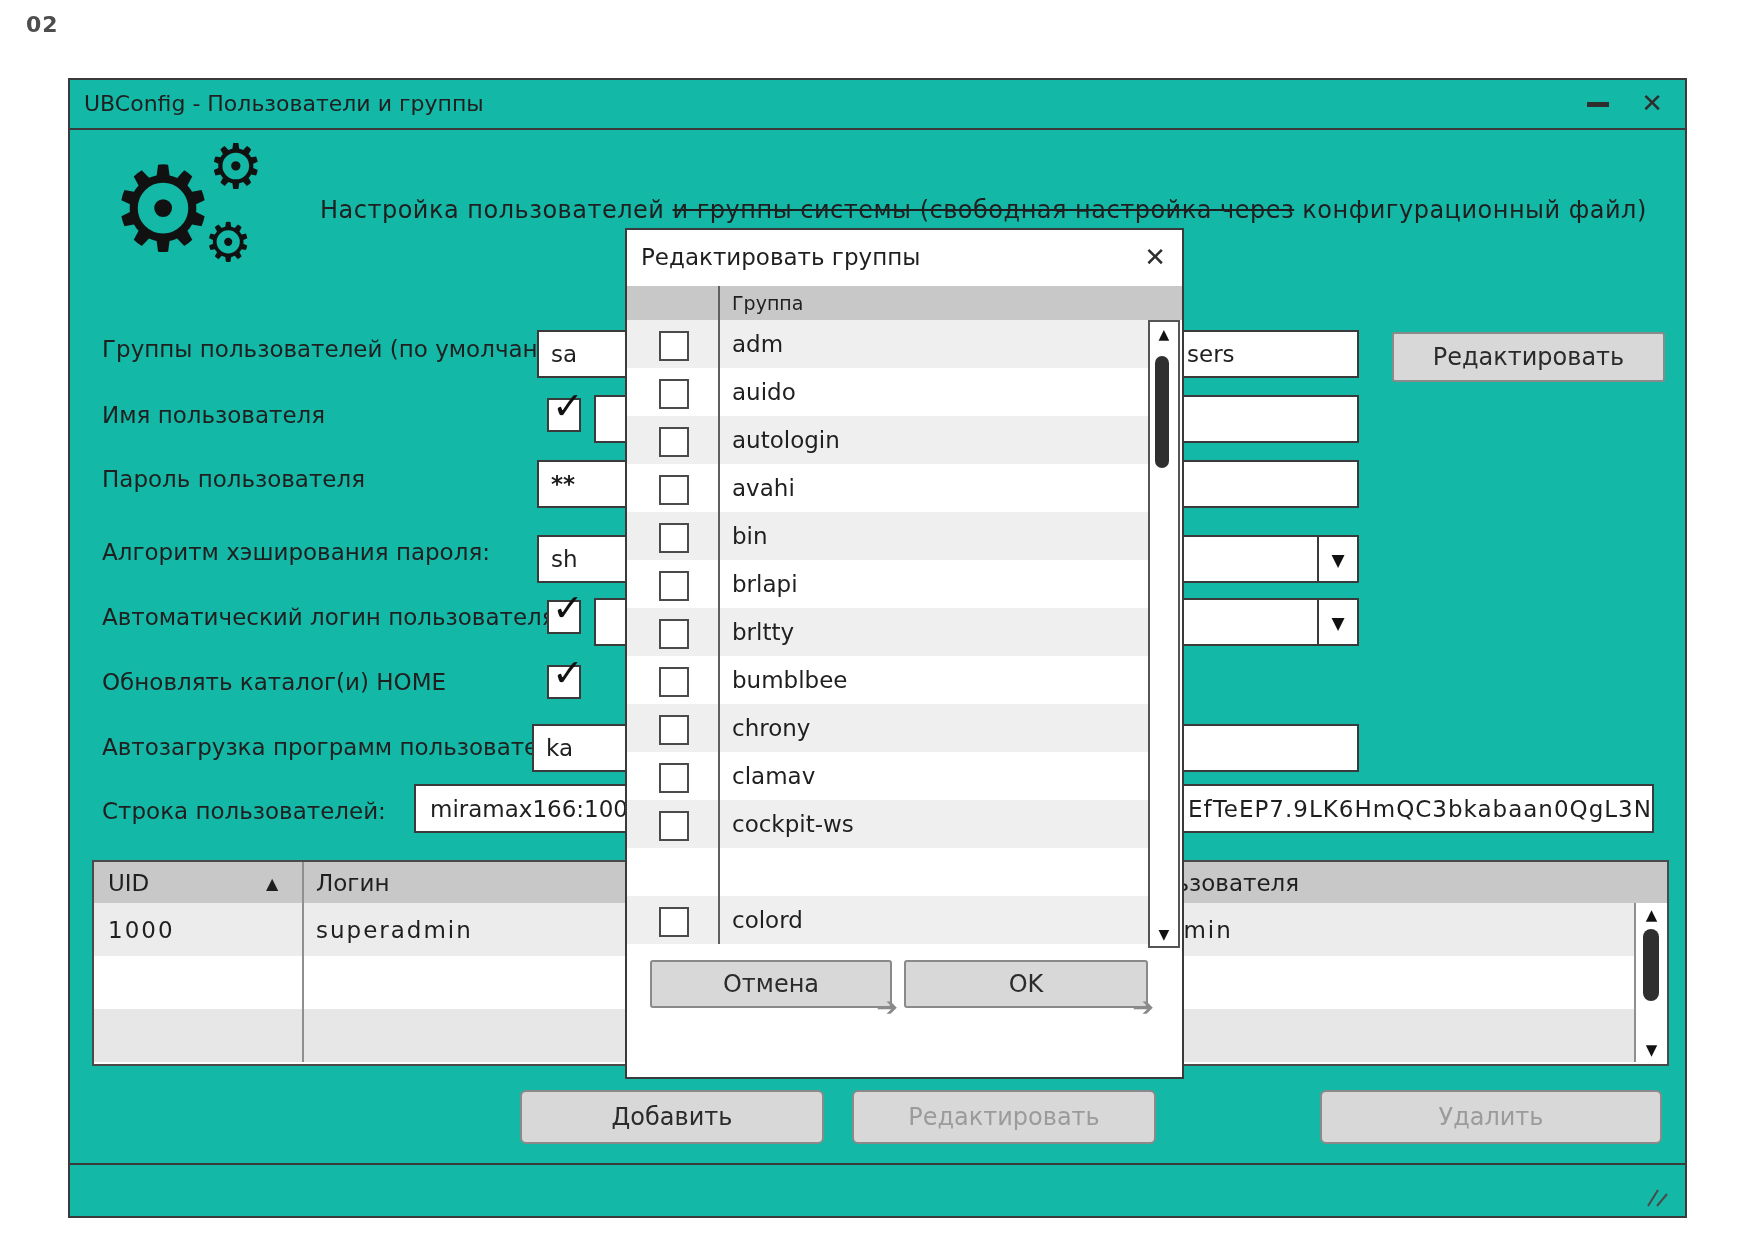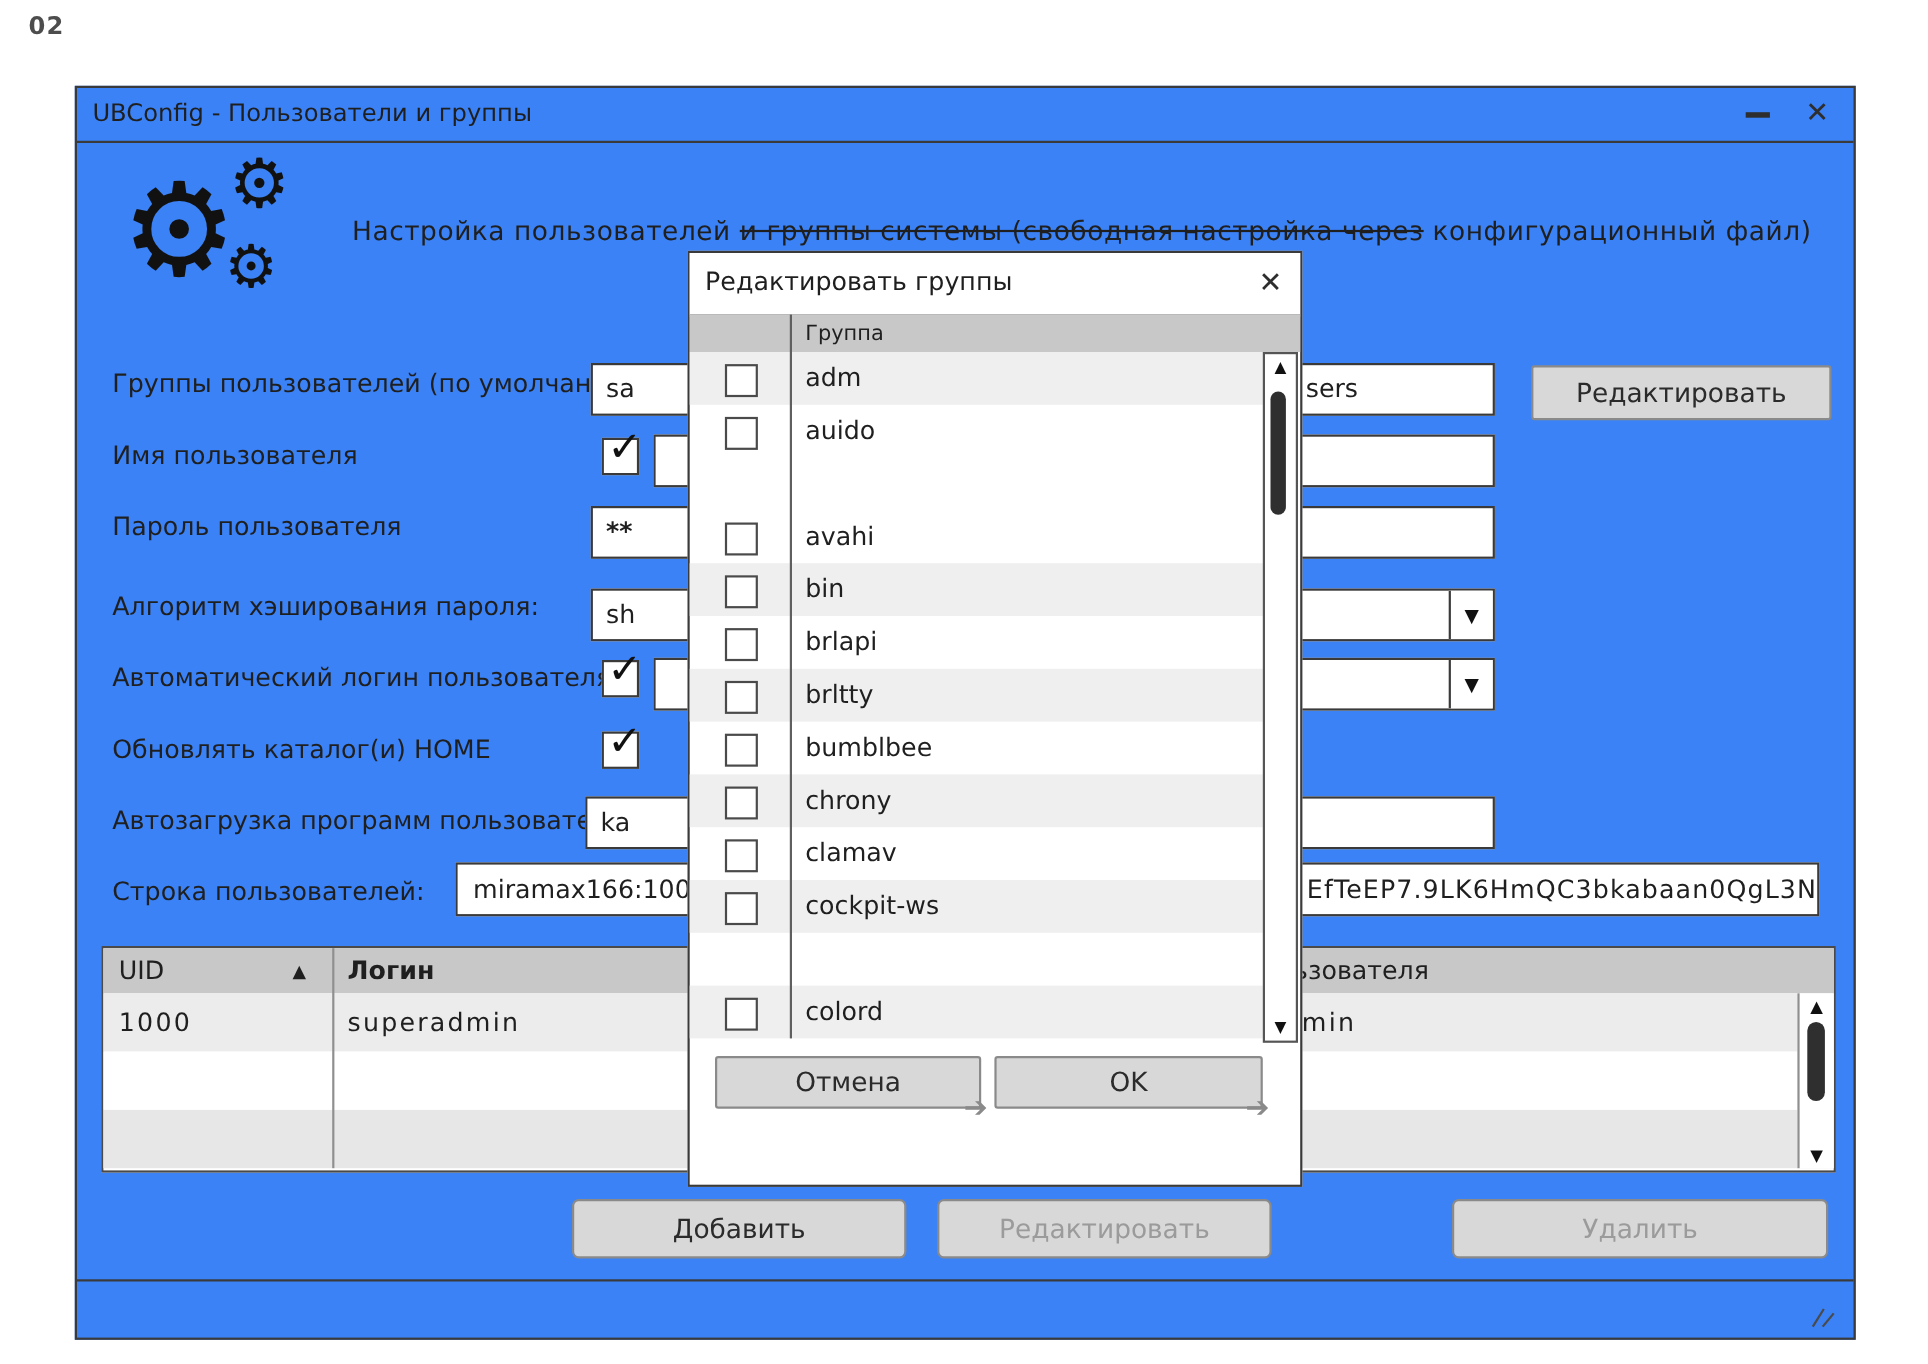--- a/index.html
+++ b/index.html
@@ -2,21 +2,21 @@
 <html><head>
 <meta charset="utf-8">
 <style>
   html,body{margin:0;padding:0;background:#fff;}
   #stage{position:relative;width:1753px;height:1240px;background:#fff;overflow:hidden;
          font-family:"DejaVu Sans",sans-serif;color:#1f1f1f;}
   .abs{position:absolute;}
   
   .fig{font-size:22px;font-weight:bold;color:#4d4d4d;letter-spacing:1px;}
   
-  .window{left:68px;top:78px;width:1615px;height:1136px;border:2px solid #3a3a3a;background:#3b82f6;}
+  .window{left:68px;top:78px;width:1615px;height:1136px;border:2px solid #3a3a3a;background:#14b8a6;}
   .titlebar{left:0;top:0;width:100%;height:48px;border-bottom:2px solid #3a3a3a;}
   .title{left:14px;top:0;line-height:48px;font-size:22px;}
   .minbar{width:22px;height:5px;background:#2e2e2e;}
   .closex{font-size:26px;color:#2e2e2e;line-height:26px;}
   .gear{color:#111;line-height:1;}
   .desc{font-size:24px;white-space:nowrap;letter-spacing:.5px;}
   .strike{text-decoration:line-through;}
   .lbl{font-size:23px;white-space:nowrap;}
   .field{border:2px solid #3a3a3a;background:#fff;font-size:23px;}
   .frag{position:absolute;top:50%;transform:translateY(-50%);white-space:nowrap;}
@@ -129,21 +129,21 @@
     <div class="abs lbl" style="left:32px;top:718px;">Строка пользователей:</div>
     <div class="abs field" style="left:344px;top:704px;width:1236px;height:45px;">
       <span class="frag" style="left:14px;">miramax166:1000</span>
       <span class="frag" style="left:772px;letter-spacing:1px;">EfTeEP7.9LK6HmQC3bkabaan0QgL3N</span>
     </div>
 
     <div class="abs table">
       <div class="abs thead">
         <span class="tcell" style="left:14px;">UID</span>
         <span class="tcell" style="left:172px;font-size:16px;">▲</span>
-        <span class="tcell" style="left:222px;font-weight:bold;">Логин</span>
+        <span class="tcell" style="left:222px;">Логин</span>
         <span class="tcell" style="left:982px;">Имя пользователя</span>
       </div>
       <div class="abs trow" style="top:41px;background:#ececec;">
         <span class="tcell" style="left:14px;">1000</span>
         <span class="tcell" style="left:222px;">superadmin</span>
         <span class="tcell" style="left:982px;">superadmin</span>
       </div>
       <div class="abs trow" style="top:94px;background:#ffffff;">
         <span class="tcell" style="left:14px;"></span>
         <span class="tcell" style="left:222px;"></span>
@@ -196,20 +196,24 @@
     </div>
 
     <div class="abs grow alt" style="top:90px;">
         <span class="gcb"></span>
         <span class="gname">adm</span>
       </div>
     <div class="abs grow" style="top:138px;">
         <span class="gcb"></span>
         <span class="gname">auido</span>
       </div>
+    <div class="abs grow alt" style="top:186px;">
+        <span class="gcb"></span>
+        <span class="gname">autologin</span>
+      </div>
     <div class="abs grow" style="top:234px;">
         <span class="gcb"></span>
         <span class="gname">avahi</span>
       </div>
     <div class="abs grow alt" style="top:282px;">
         <span class="gcb"></span>
         <span class="gname">bin</span>
       </div>
     <div class="abs grow" style="top:330px;">
         <span class="gcb"></span>

